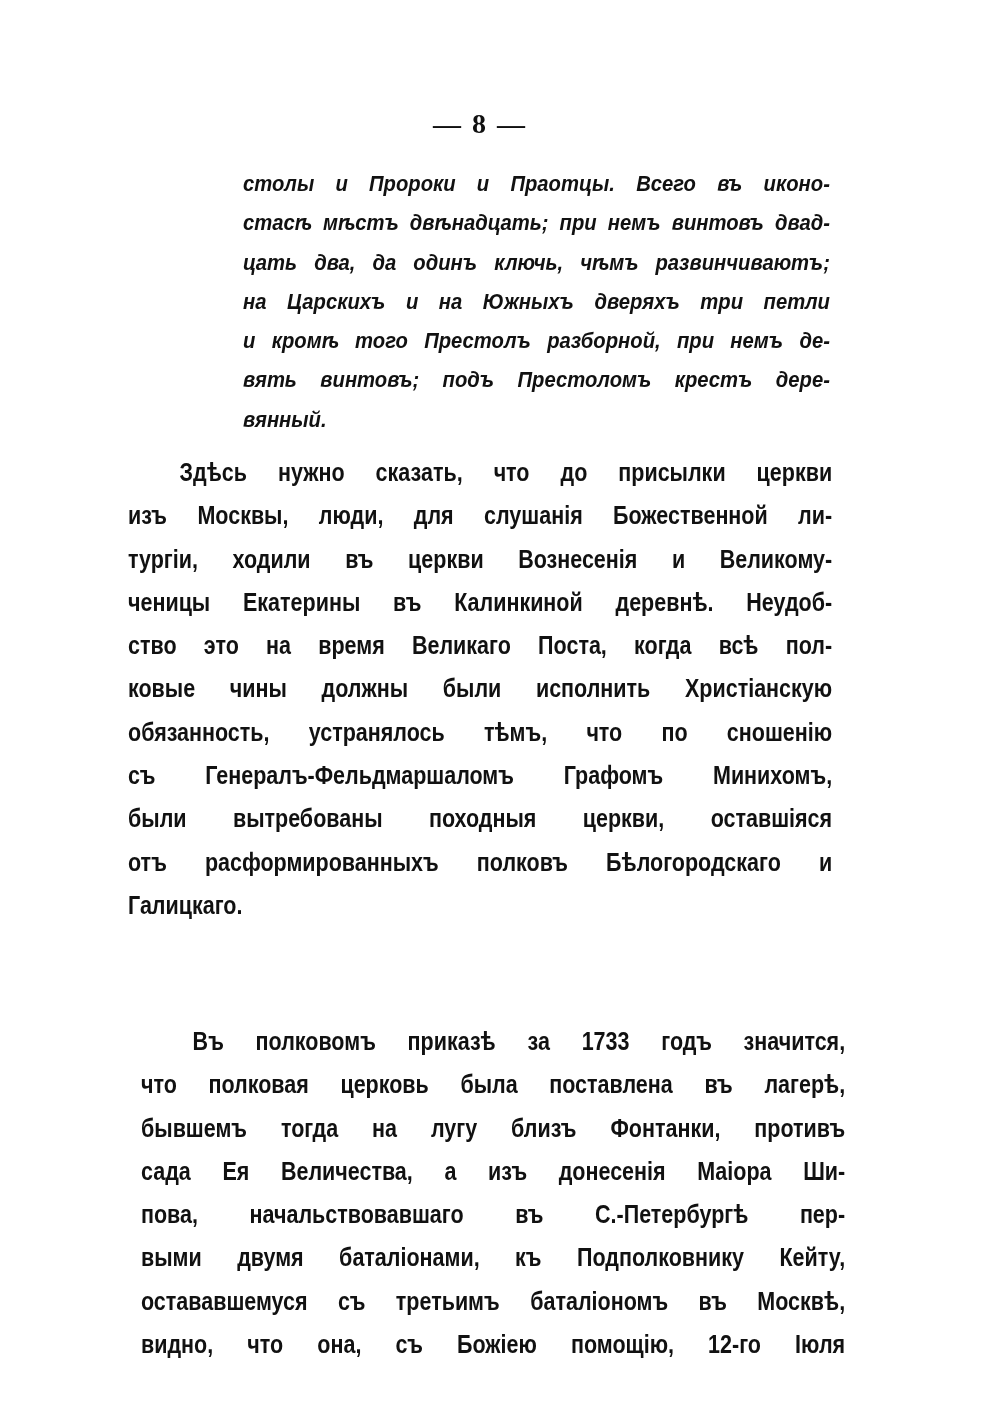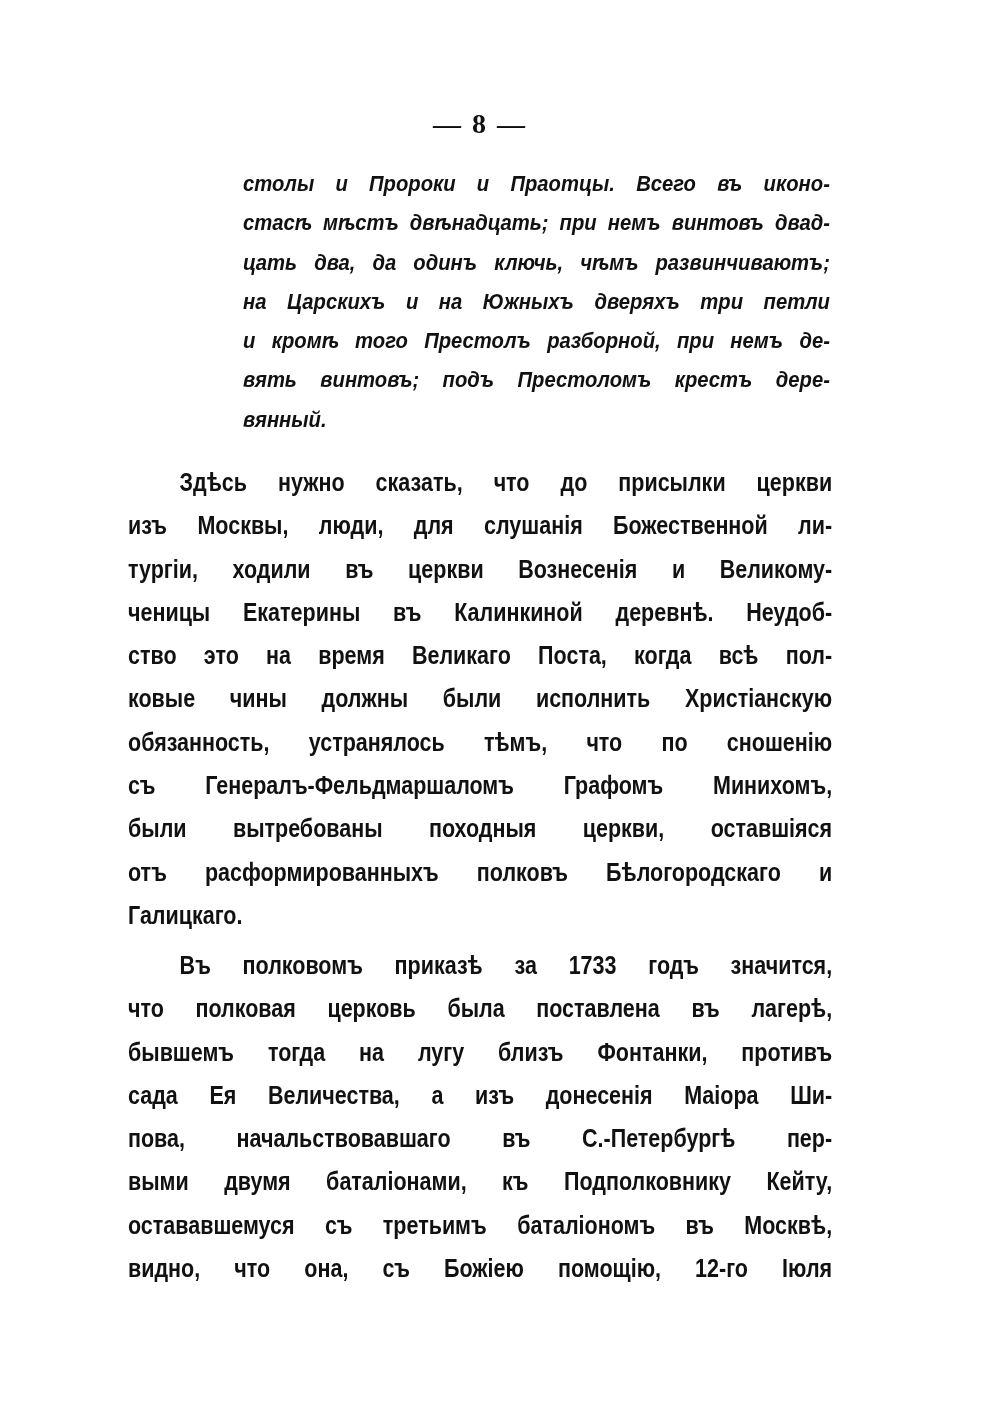--- a/index.html
+++ b/index.html
@@ -47,22 +47,22 @@
       width: 108.5%;
     }
     .quote-line.last {
       text-align-last: left;
     }
     .para {
       position: absolute;
       left: 128px;
       width: 704px;
     }
-    .para-1 { top: 461px; }
-    .para-2 { top: 944px; }
+    .para-1 { top: 451px; }
+    .para-2 { top: 1020px; margin-left: 13px; }
     .para-line {
       display: block;
       height: 43.3px;
       line-height: 43.3px;
       font-size: 25px;
       font-weight: bold;
       white-space: nowrap;
       text-align: justify;
       text-align-last: justify;
       font-family: "Liberation Sans", sans-serif;

